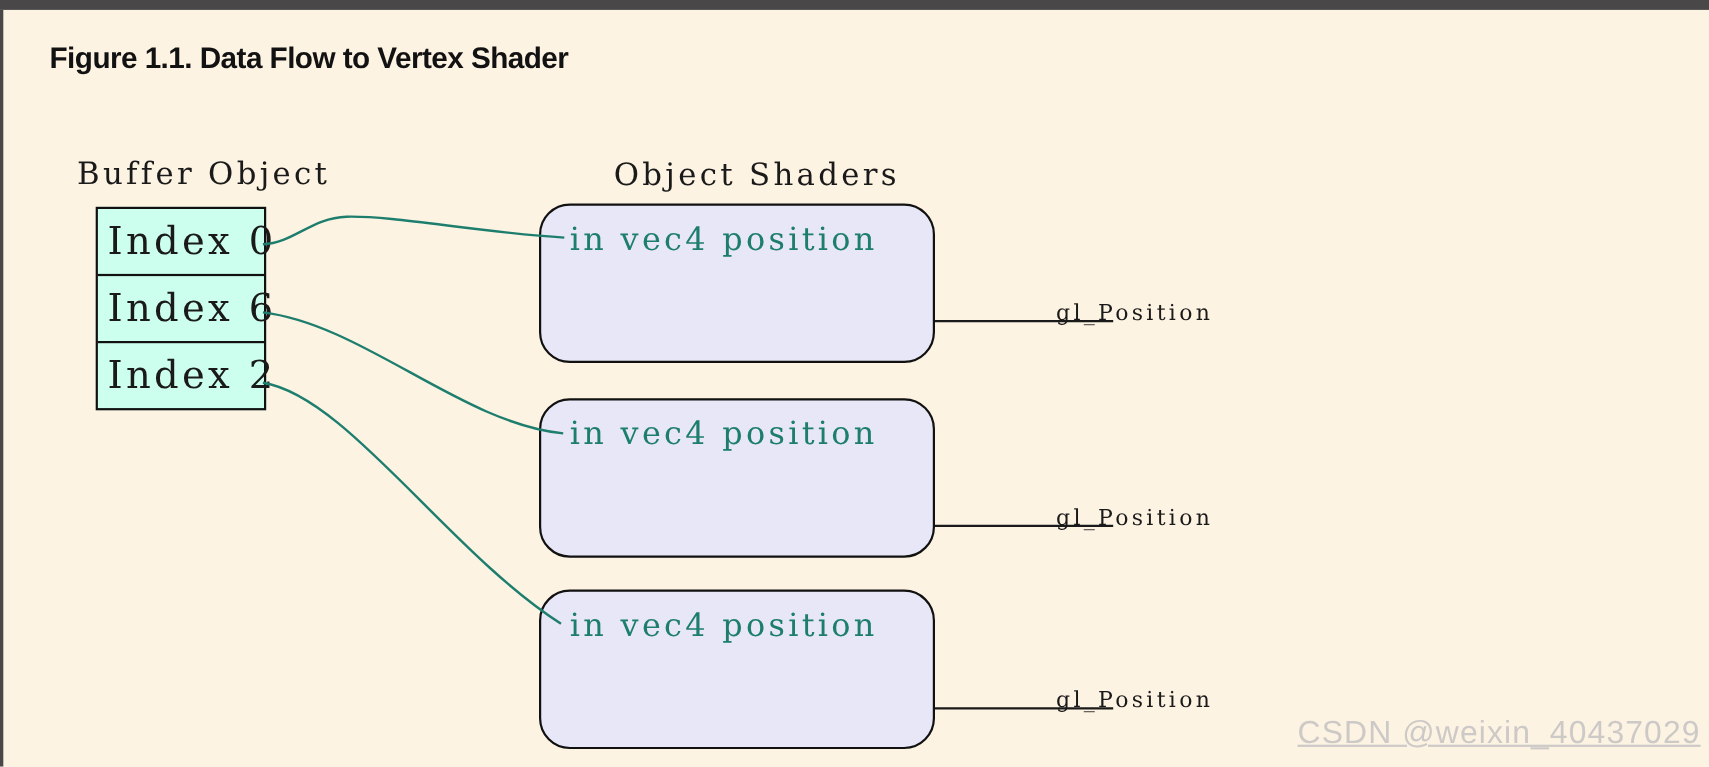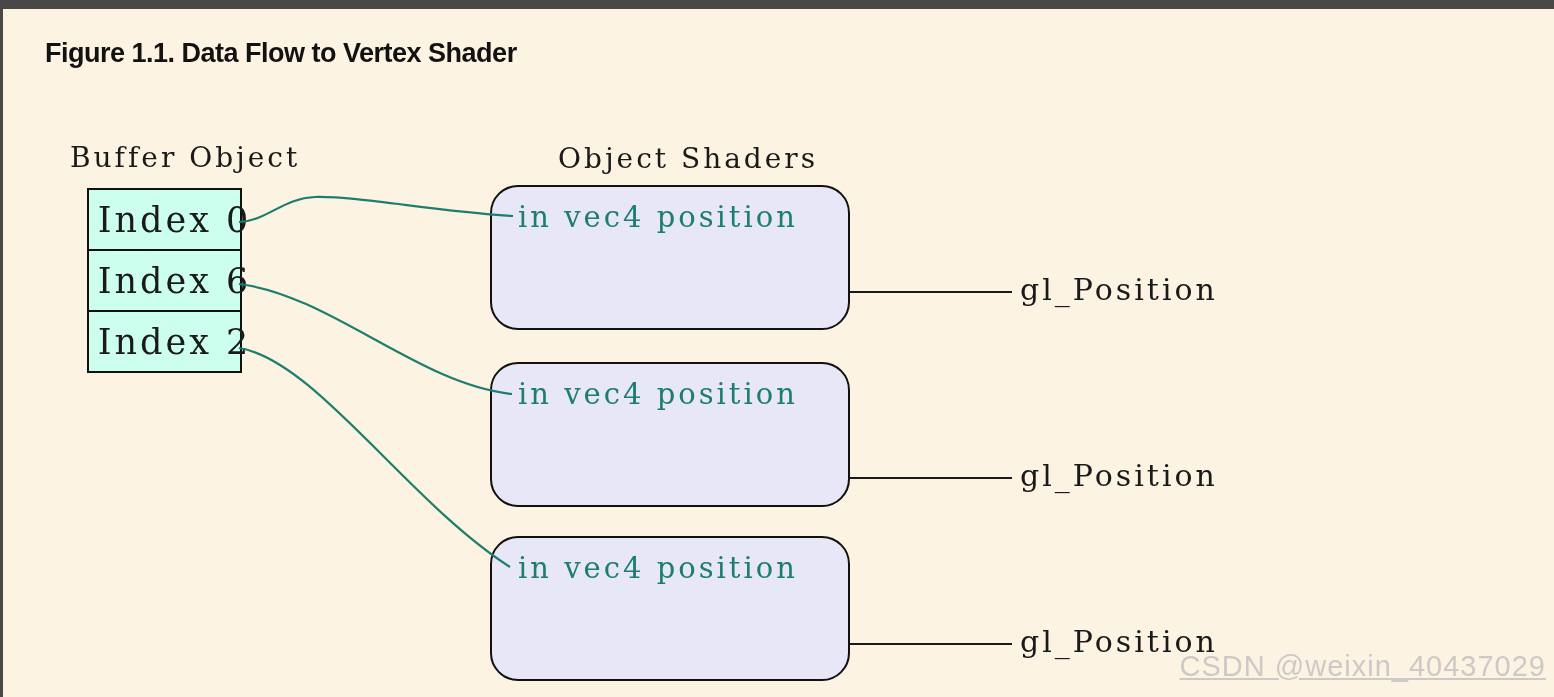--- a/index.html
+++ b/index.html
@@ -86,22 +86,22 @@
   .shader-box-3 { top: 536px; }
   .shader-input {
     position: absolute;
     left: 26px; top: 13px;
     font-size: 29px;
     color: #1E7E6E;
   }
 
   .gl-label {
     position: absolute;
-    left: 1020px;
-    font-size: 30px;
+    left: 960px;
+    font-size: 20px;
   }
   .gl-label-1 { top: 272px; }
   .gl-label-2 { top: 458px; }
   .gl-label-3 { top: 624px; }
 
   .wires {
     position: absolute;
     left: 0; top: 0;
     width: 1554px; height: 697px;
     pointer-events: none;

